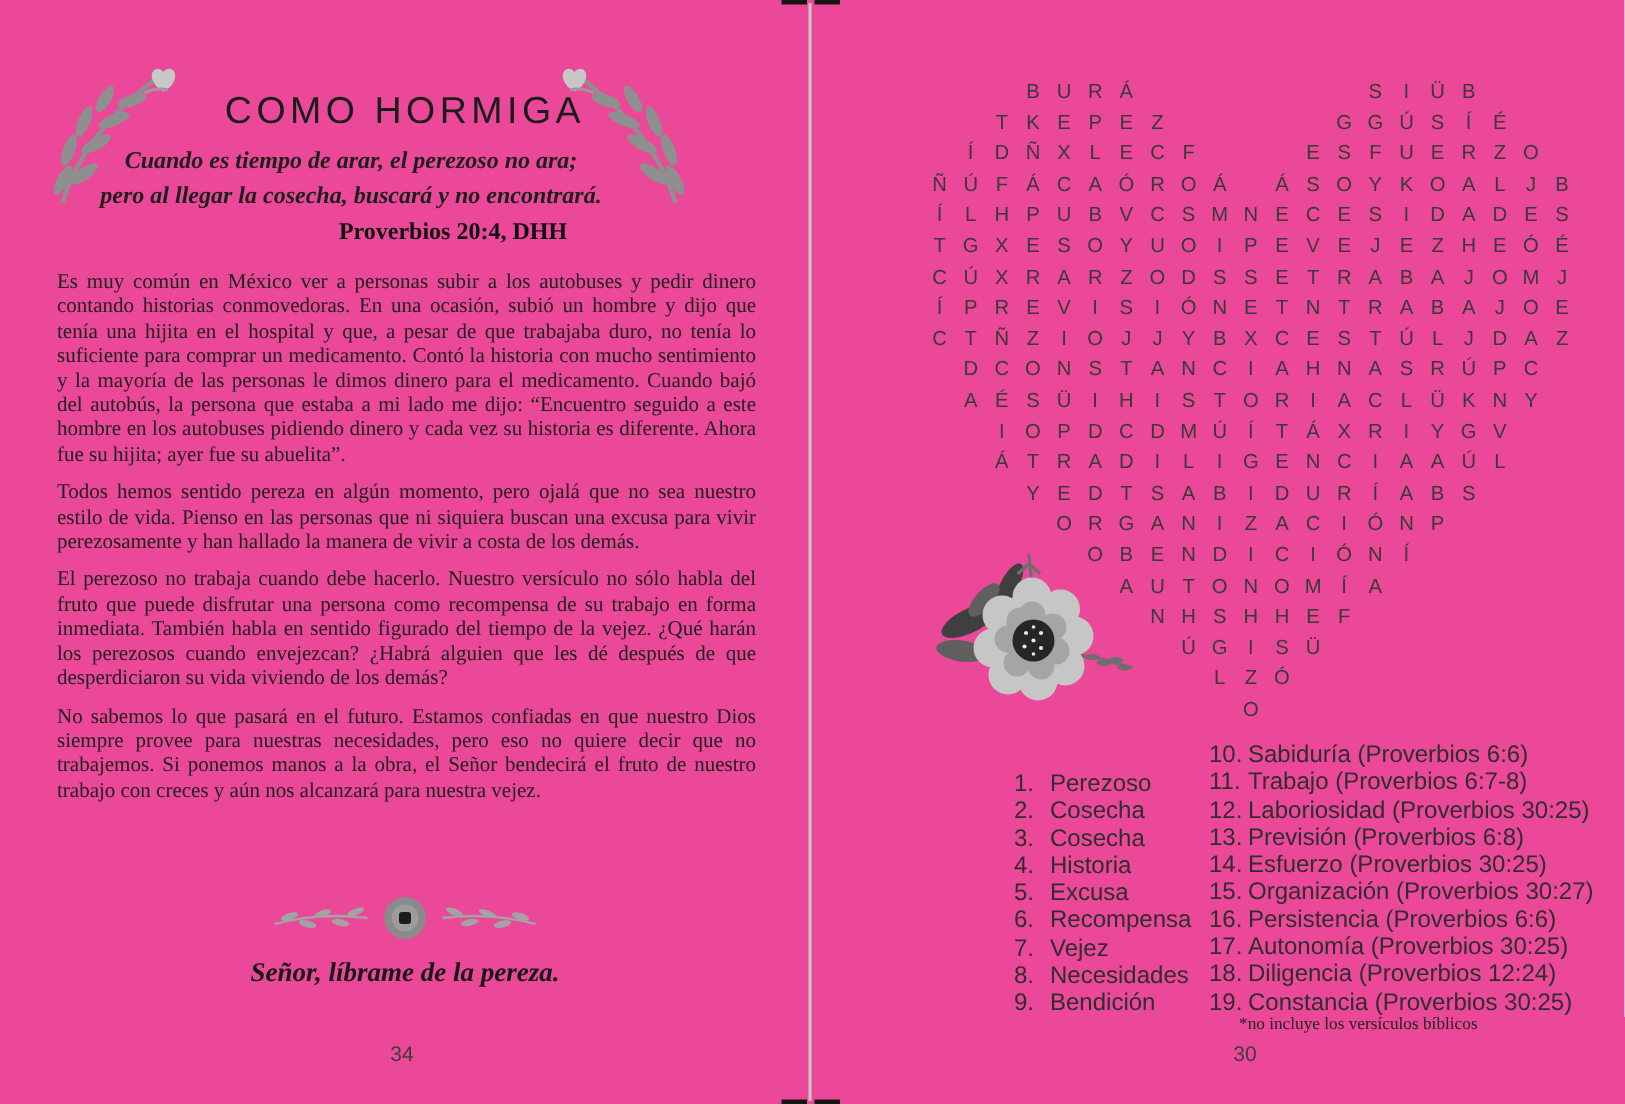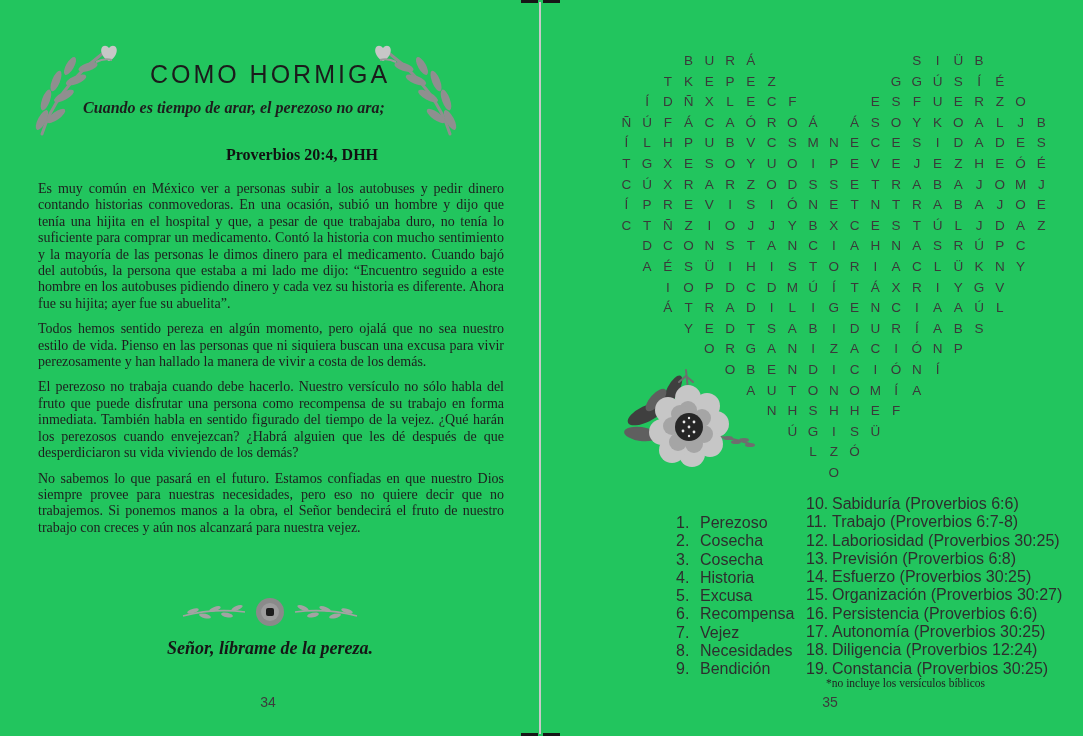--- a/index.html
+++ b/index.html
@@ -1,18 +1,18 @@
 <!DOCTYPE html>
 <html><head>
 <meta charset="utf-8">
 <style>
   * { margin:0; padding:0; box-sizing:border-box; }
   html,body { background:#ffffff; }
   body { font-family:"Liberation Serif", serif; }
-  .spread { position:relative; width:1083px; height:736px; background:#22c55e; overflow:hidden; }
+  .spread { position:relative; width:1083px; height:736px; background:#ec4899; overflow:hidden; }
 
   
   .spine { position:absolute; left:539px; top:2px; width:2px; height:732px; background:#c9c9c9; }
   .edge-mark { position:absolute; width:17px; height:3px; background:#161616; }
   .em-tl { left:521px; top:0; } .em-tr { left:543px; top:0; }
   .em-bl { left:521px; bottom:0; } .em-br { left:543px; bottom:0; }
 
   .page { position:absolute; top:0; height:736px; }
   .page-left  { left:0;   width:540px; }
   .page-right { left:542px; width:541px; }
@@ -95,20 +95,21 @@
         <ellipse cx="44" cy="40" rx="11" ry="4" transform="rotate(-22 44 40)"></ellipse>
         <ellipse cx="38" cy="26" rx="10" ry="4" transform="rotate(-60 38 26)"></ellipse>
         <ellipse cx="56" cy="27" rx="10" ry="4" transform="rotate(-18 56 27)"></ellipse>
       </g>
       <path d="M70 14 c -3 -7 3 -11 7 -6 c 4 -5 10 -1 7 6 c -2 5 -7 7 -7 7 c 0 0 -5 -2 -7 -7 z" fill="#c7c7c7"></path>
       <path d="M64 22 q 8 -4 16 -2" stroke="#9a9a9a" stroke-width="2" fill="none"></path>
     </svg>
 
     <h1 class="title">COMO HORMIGA</h1>
     <div class="verse verse-1">Cuando es tiempo de arar, el perezoso no ara;</div>
+    <div class="verse verse-2">pero al llegar la cosecha, buscará y no encontrará.</div>
     <div class="reference">Proverbios 20:4, DHH</div>
 
     <div class="body-col" id="paragraphs">
         <p>Es muy común en México ver a personas subir a los autobuses y pedir dinero contando historias conmovedoras. En una ocasión, subió un hombre y dijo que tenía una hijita en el hospital y que, a pesar de que trabajaba duro, no tenía lo suficiente para comprar un medicamento. Contó la historia con mucho sentimiento y la mayoría de las personas le dimos dinero para el medicamento. Cuando bajó del autobús, la persona que estaba a mi lado me dijo: “Encuentro seguido a este hombre en los autobuses pidiendo dinero y cada vez su historia es diferente. Ahora fue su hijita; ayer fue su abuelita”.</p>
         <p>Todos hemos sentido pereza en algún momento, pero ojalá que no sea nuestro estilo de vida. Pienso en las personas que ni siquiera buscan una excusa para vivir perezosamente y han hallado la manera de vivir a costa de los demás.</p>
         <p>El perezoso no trabaja cuando debe hacerlo. Nuestro versículo no sólo habla del fruto que puede disfrutar una persona como recompensa de su trabajo en forma inmediata. También habla en sentido figurado del tiempo de la vejez. ¿Qué harán los perezosos cuando envejezcan? ¿Habrá alguien que les dé después de que desperdiciaron su vida viviendo de los demás?</p>
         <p>No sabemos lo que pasará en el futuro. Estamos confiadas en que nuestro Dios siempre provee para nuestras necesidades, pero eso no quiere decir que no trabajemos. Si ponemos manos a la obra, el Señor bendecirá el fruto de nuestro trabajo con creces y aún nos alcanzará para nuestra vejez.</p>
       </div>
 
     <svg class="divider" viewBox="0 0 190 42">
@@ -296,16 +297,16 @@
           <span class="wl-num">18.</span>
           <span class="wl-word">Diligencia (Proverbios 12:24)</span>
         </div>
         <div class="wl-item">
           <span class="wl-num">19.</span>
           <span class="wl-word">Constancia (Proverbios 30:25)</span>
         </div>
       </div>
 
     <div class="footnote">*no incluye los versículos bíblicos</div>
-    <div class="pageno pageno-35">35</div>
+    <div class="pageno pageno-35">30</div>
   </section>
 
 </div>
 
 </body></html>

